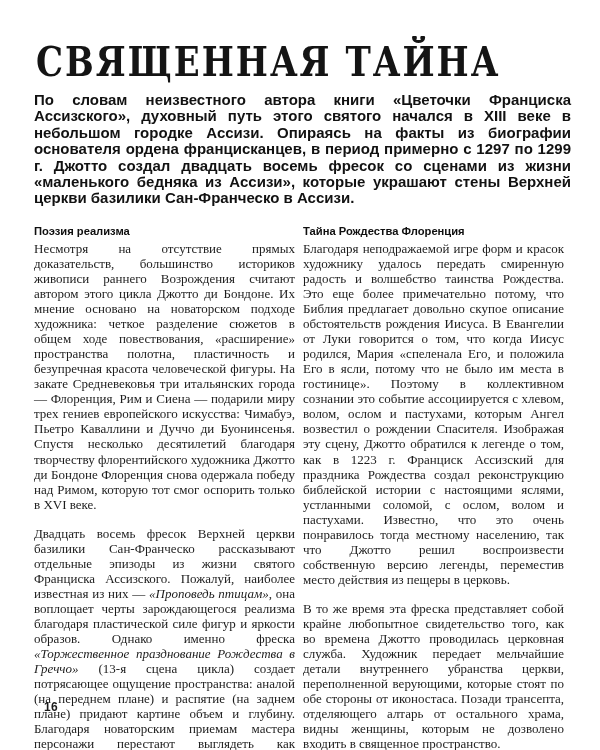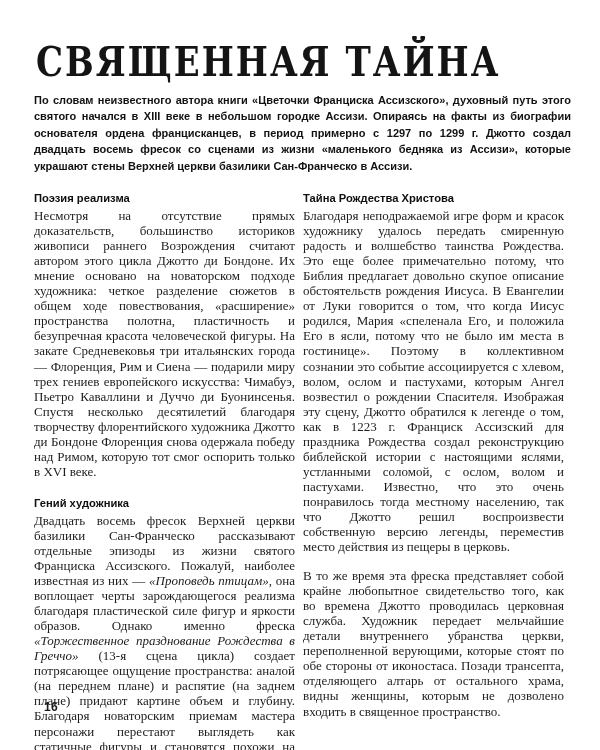--- a/index.html
+++ b/index.html
@@ -38,21 +38,21 @@
     white-space: nowrap;
     transform: scaleY(1.18);
     transform-origin: left top;
     padding-left: 2px;
   }
 
   
   .intro {
     font-family: "Liberation Sans", "DejaVu Sans", sans-serif;
     font-weight: 700;
-    font-size: 11px;
+    font-size: 15px;
     line-height: 16.4px;
     text-align: justify;
     text-justify: inter-word;
     color: #121212;
     margin: 14px 0 0 0;
     width: 537px;
     hyphens: auto;
   }
 
   
@@ -117,28 +117,27 @@
 
   <p class="intro">По словам неизвестного автора книги «Цветочки Франциска Ассизского», духовный путь этого святого начался в XIII веке в небольшом городке Ассизи. Опираясь на факты из биографии основателя ордена францисканцев, в период примерно с 1297 по 1299 г. Джотто создал двадцать восемь фресок со сценами из жизни «маленького бедняка из Ассизи», которые украшают стены Верхней церкви базилики Сан-Франческо в Ассизи.</p>
 
   <div class="columns">
 
     <div class="col">
 
       <h2 class="sec-head">Поэзия реализма</h2>
       <p class="body-p">Несмотря на отсутствие прямых доказательств, большинство историков живописи раннего Возрождения считают автором этого цикла Джотто ди Бондоне. Их мнение основано на новаторском подходе художника: четкое разделение сюжетов в общем ходе повествования, «расширение» пространства полотна, пластичность и безупречная красота человеческой фигуры. На закате Средневековья три итальянских города — Флоренция, Рим и Сиена — подарили миру трех гениев европейского искусства: Чимабуэ, Пьетро Каваллини и Дуччо ди Буонинсенья. Спустя несколько десятилетий благодаря творчеству флорентийского художника Джотто ди Бондоне Флоренция снова одержала победу над Римом, которую тот смог оспорить только в XVI веке.</p>
 
-      <h2 class="sec-head spaced">Гений художника</h2>
       <p class="body-p"><span>Двадцать восемь фресок Верхней церкви базилики Сан-Франческо рассказывают отдельные эпизоды из жизни святого Франциска Ассизского. Пожалуй, наиболее известная из них — </span><i>«Проповедь птицам»</i><span>, она воплощает черты зарождающегося реализма благодаря пластической силе фигур и яркости образов. Однако именно фреска </span><i>«Торжественное празднование Рождества в Греччо»</i><span> (13-я сцена цикла) создает потрясающее ощущение пространства: аналой (на переднем плане) и распятие (на заднем плане) придают картине объем и глубину. Благодаря новаторским приемам мастера персонажи перестают выглядеть как статичные фигуры и становятся похожи на реальных людей.</span></p>
 
     </div>
 
     <div class="col">
 
-      <h2 class="sec-head">Тайна Рождества Христова</h2>
+      <h2 class="sec-head">Тайна Рождества Флоренция</h2>
       <p class="body-p">Благодаря неподражаемой игре форм и красок художнику удалось передать смиренную радость и волшебство таинства Рождества. Это еще более примечательно потому, что Библия предлагает довольно скупое описание обстоятельств рождения Иисуса. В Евангелии от Луки говорится о том, что когда Иисус родился, Мария «спеленала Его, и положила Его в ясли, потому что не было им места в гостинице». Поэтому в коллективном сознании это событие ассоциируется с хлевом, волом, ослом и пастухами, которым Ангел возвестил о рождении Спасителя. Изображая эту сцену, Джотто обратился к легенде о том, как в 1223 г. Франциск Ассизский для праздника Рождества создал реконструкцию библейской истории с настоящими яслями, устланными соломой, с ослом, волом и пастухами. Известно, что это очень понравилось тогда местному населению, так что Джотто решил воспроизвести собственную версию легенды, переместив место действия из пещеры в церковь.</p>
       <p class="body-p">В то же время эта фреска представляет собой крайне любопытное свидетельство того, как во времена Джотто проводилась церковная служба. Художник передает мельчайшие детали внутреннего убранства церкви, переполненной верующими, которые стоят по обе стороны от иконостаса. Позади трансепта, отделяющего алтарь от остального храма, видны женщины, которым не дозволено входить в священное пространство.</p>
 
     </div>
 
   </div>
 
   <div class="folio">16</div>
 
 </div>

